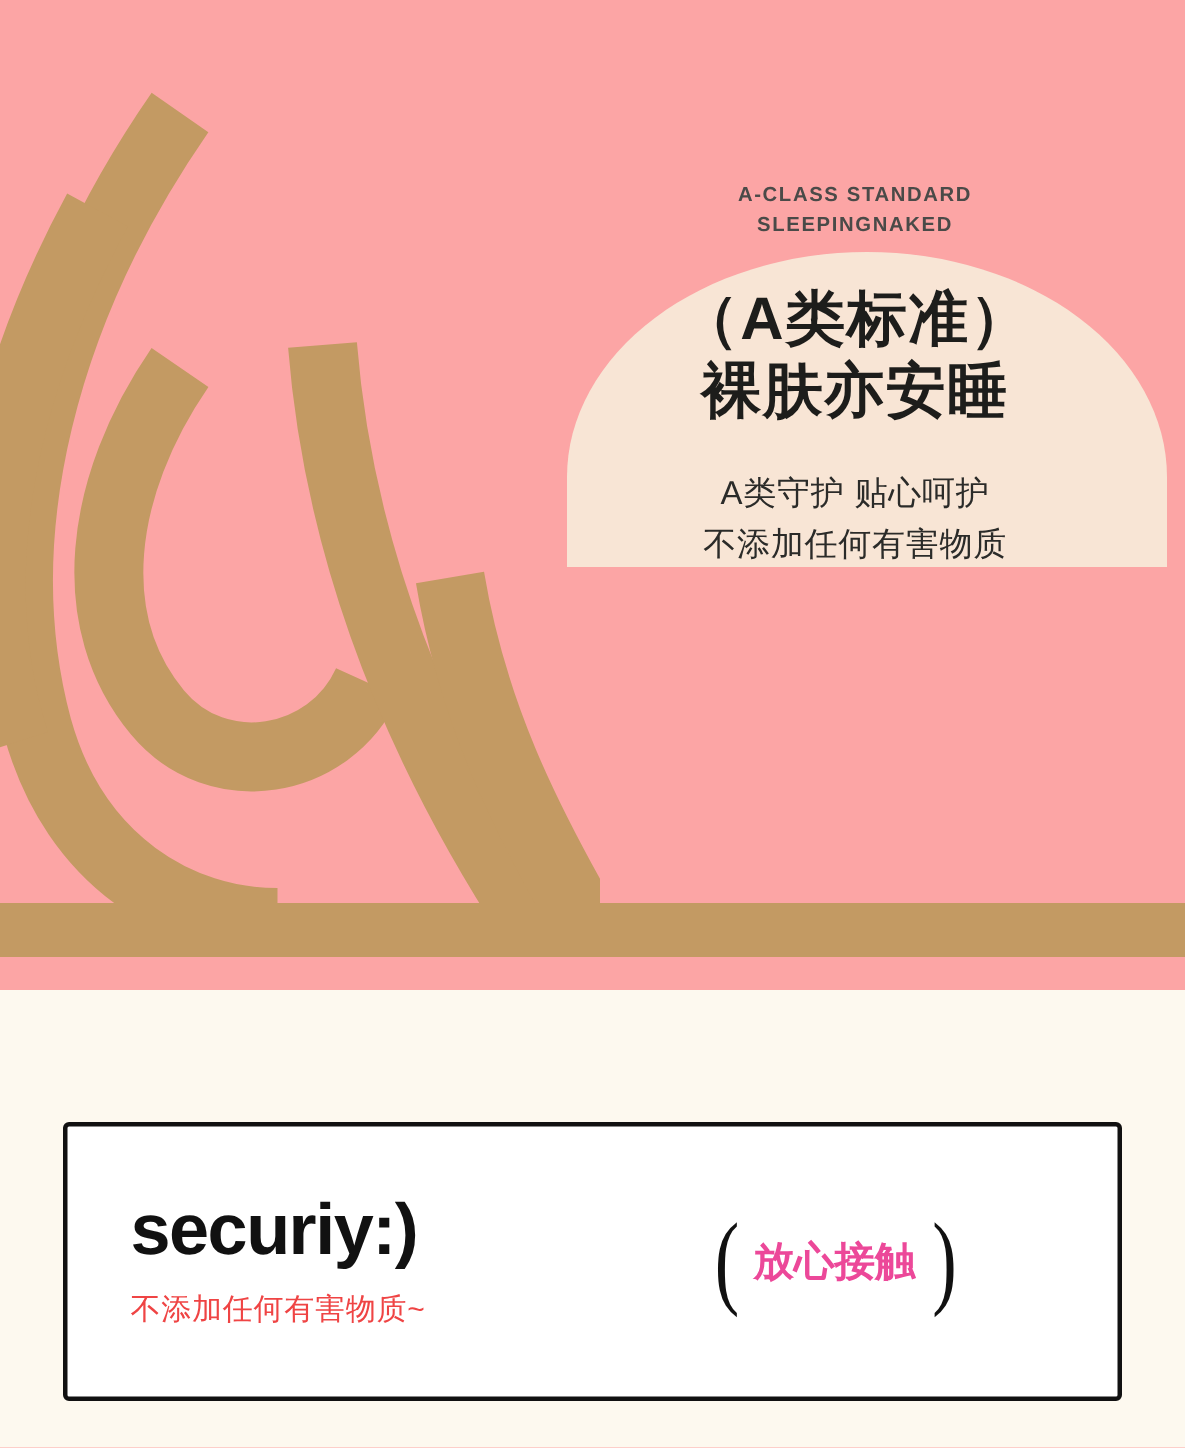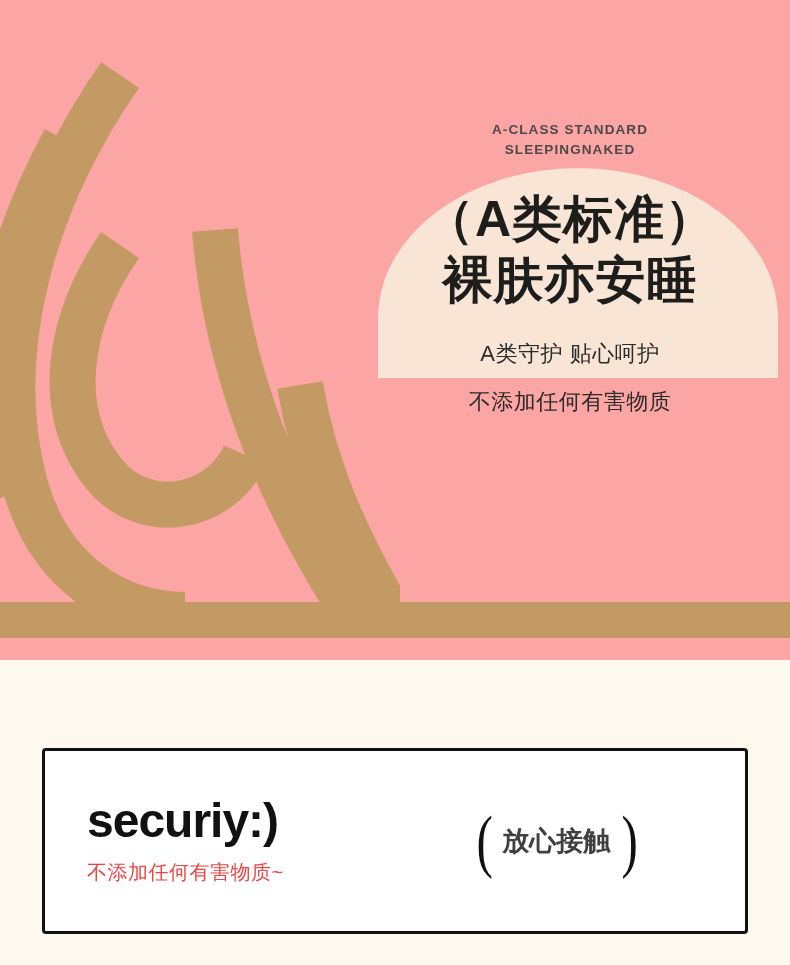--- a/index.html
+++ b/index.html
@@ -67,37 +67,37 @@
     font-size: 13.5px;
     font-weight: bold;
     letter-spacing: 1.1px;
     color: #4a4a48;
     line-height: 1.5;
   }
   .eyebrow .line2 { display: block; }
 
   .headline {
     margin-top: 28px;
-    font-size: 50px;
+    font-size: 40px;
     font-weight: bold;
     color: #1d1d1b;
     letter-spacing: 1px;
     line-height: 1.22;
   }
   .headline .l1 { display: block; }
   .headline .l2 { display: block; }
 
   .subline {
     margin-top: 26px;
     font-size: 22px;
     color: #2b2b29;
     line-height: 1.55;
     letter-spacing: .5px;
   }
-  .subline span { display: block; margin-top: 14px; }
+  .subline span { display: block; }
 
   
   .card {
     position: absolute;
     left: 42px;
     top: 748px;
     width: 706px;
     height: 186px;
     background: #ffffff;
     border: 3px solid #111111;
@@ -134,21 +134,21 @@
     color: #111111;
     line-height: 1;
     transform: scaleX(.7);
     font-family: "Liberation Serif", serif;
   }
   .brk-r { margin-left: 2px; }
   .pill-lines {
     text-align: left;
     font-size: 27px;
     font-weight: bold;
-    color: #404040;
+    color: #ec4899;
     line-height: 1.35;
     padding: 0 6px;
     font-family: Liberation Serif, serif;
   }
   .pill-lines span { display: block; }
 </style>
 </head>
 <body>
 
 <div class="hero">

